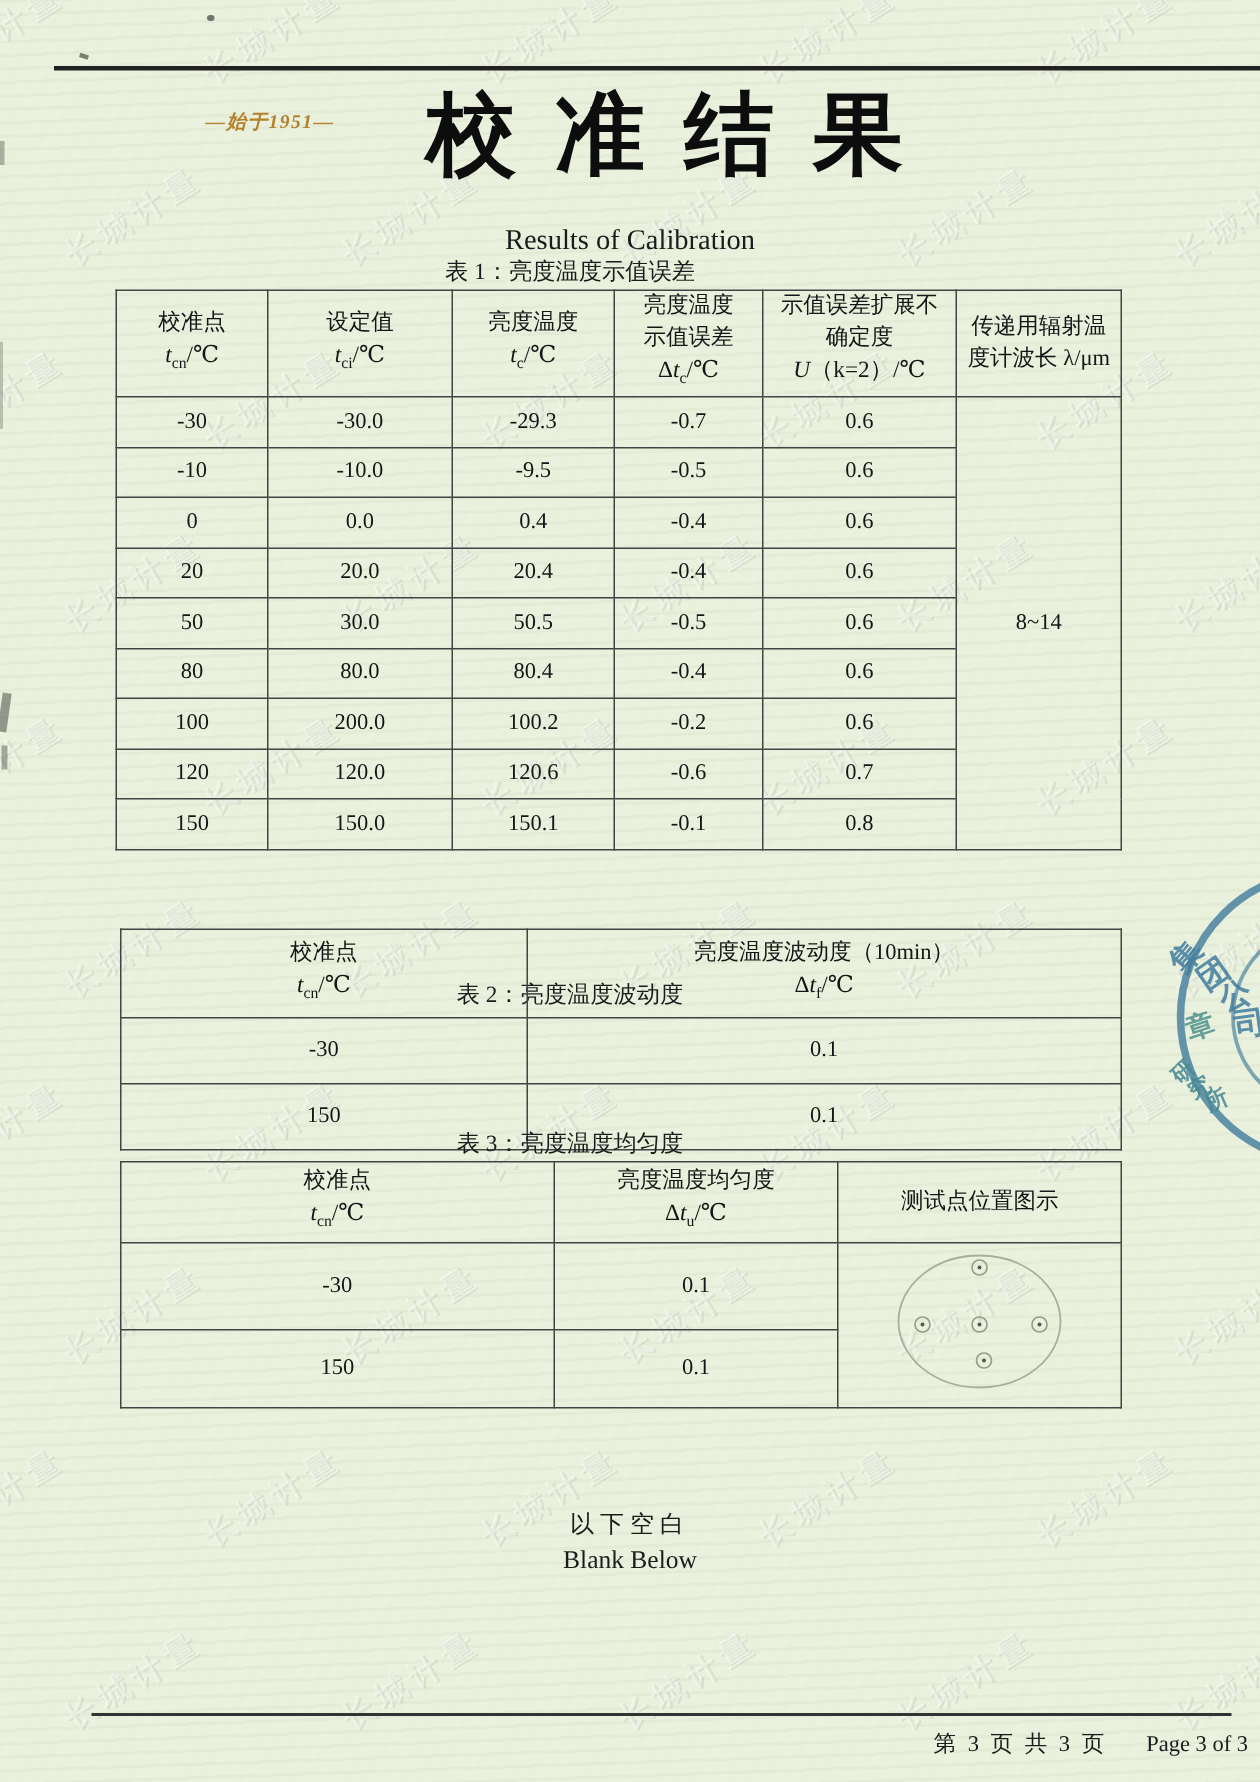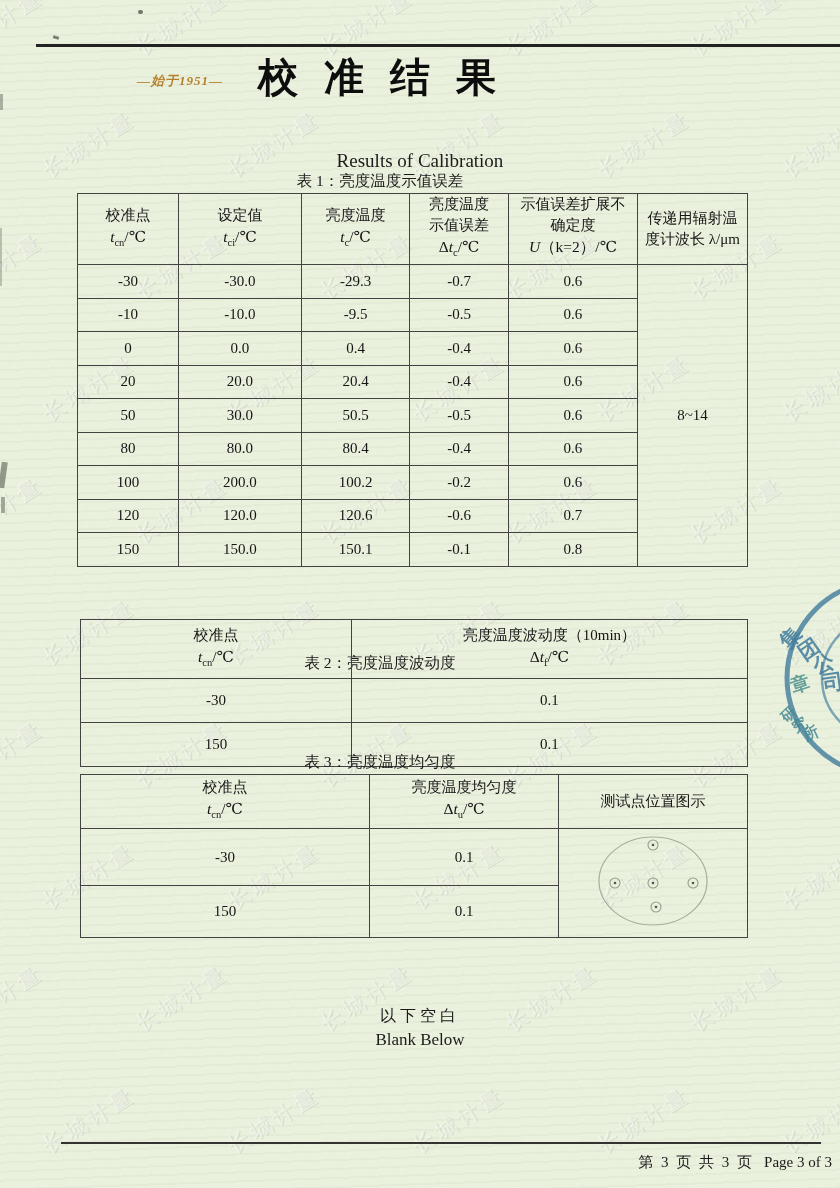--- a/index.html
+++ b/index.html
@@ -17,22 +17,22 @@
   
   .cert{position:absolute;top:15px;right:12px;font-size:15px;white-space:nowrap;}
   .cert b{font-family:"Liberation Sans",sans-serif;font-size:15.5px;}
   .cert i{font-family:"Liberation Serif",serif;}
   .cert .no{letter-spacing:.5px;}
   .hr-top{position:absolute;top:44px;left:36px;right:0;height:2.5px;background:#222;}
   .logo{position:absolute;left:80px;top:62px;width:200px;text-align:center;}
   .logo-main{font-size:46px;font-weight:bold;font-style:italic;color:#b5812d;
     letter-spacing:1px;white-space:nowrap;text-shadow:0 1px 0 rgba(130,85,20,.35);}
   .logo-sub{font-size:13px;font-weight:bold;font-style:italic;color:#b5812d;margin-top:10px;letter-spacing:1px;}
-  .title{position:absolute;left:258px;top:50px;font-family:"Liberation Sans",sans-serif;
-    font-weight:900;font-size:40px;letter-spacing:26px;color:#0d0d0d;white-space:nowrap;}
+  .title{position:absolute;left:284px;top:50px;font-family:"Liberation Sans",sans-serif;
+    font-weight:900;font-size:60px;letter-spacing:26px;color:#0d0d0d;white-space:nowrap;}
   .subtitle{position:absolute;top:150px;left:0;width:840px;text-align:center;font-size:19px;}
   .caption{position:absolute;left:0;width:760px;text-align:center;font-size:15.5px;}
   .cap1{top:171px;} .cap2{top:614px;margin-top:39px;} .cap3{top:752px;}
   
   table.t{border-collapse:collapse;position:absolute;table-layout:fixed;}
   table.t th,table.t td{border:1px solid #434343;padding:0;text-align:center;
     font-size:15px;font-weight:normal;color:#151515;}
   table.t1{left:77px;top:193px;width:671px;}
   table.t1 th{height:70px;}
   table.t1 td{height:32.5px;}
@@ -51,21 +51,21 @@
   
   .note-h{position:absolute;top:938px;left:0;width:840px;text-align:center;
     font-size:17px;letter-spacing:7px;}
   .note-i{position:absolute;top:963px;left:0;width:840px;text-align:center;font-size:15.5px;}
   .blank-cn{position:absolute;top:1006px;left:0;width:840px;text-align:center;
     font-size:16px;letter-spacing:4px;}
   .blank-en{position:absolute;top:1030px;left:0;width:840px;text-align:center;font-size:17px;}
   .hr-bot{position:absolute;top:1142px;left:61px;width:760px;height:2px;background:#333;}
   .footer{position:absolute;top:1153px;right:8px;font-size:15px;white-space:nowrap;}
   .footer .cn{letter-spacing:2px;}
-  .footer .en{margin-left:10px;}
+  .footer .en{margin-left:26px;}
   
   .stamp{position:absolute;left:735px;top:558px;z-index:2;opacity:.88;}
   .artifact{position:absolute;background:#4a4f45;z-index:2;}
   .a1{left:138px;top:10px;width:5px;height:4px;border-radius:2px;opacity:.75;}
   .a2{left:53px;top:36px;width:6px;height:3px;transform:rotate(18deg);opacity:.7;}
   .a3{left:0;top:94px;width:3px;height:16px;opacity:.4;}
   .a4{left:0;top:228px;width:2px;height:58px;opacity:.3;}
   .a5{left:0;top:462px;width:6px;height:26px;transform:rotate(8deg);opacity:.55;}
   .a6{left:1px;top:497px;width:4px;height:16px;opacity:.45;}
 </style>

